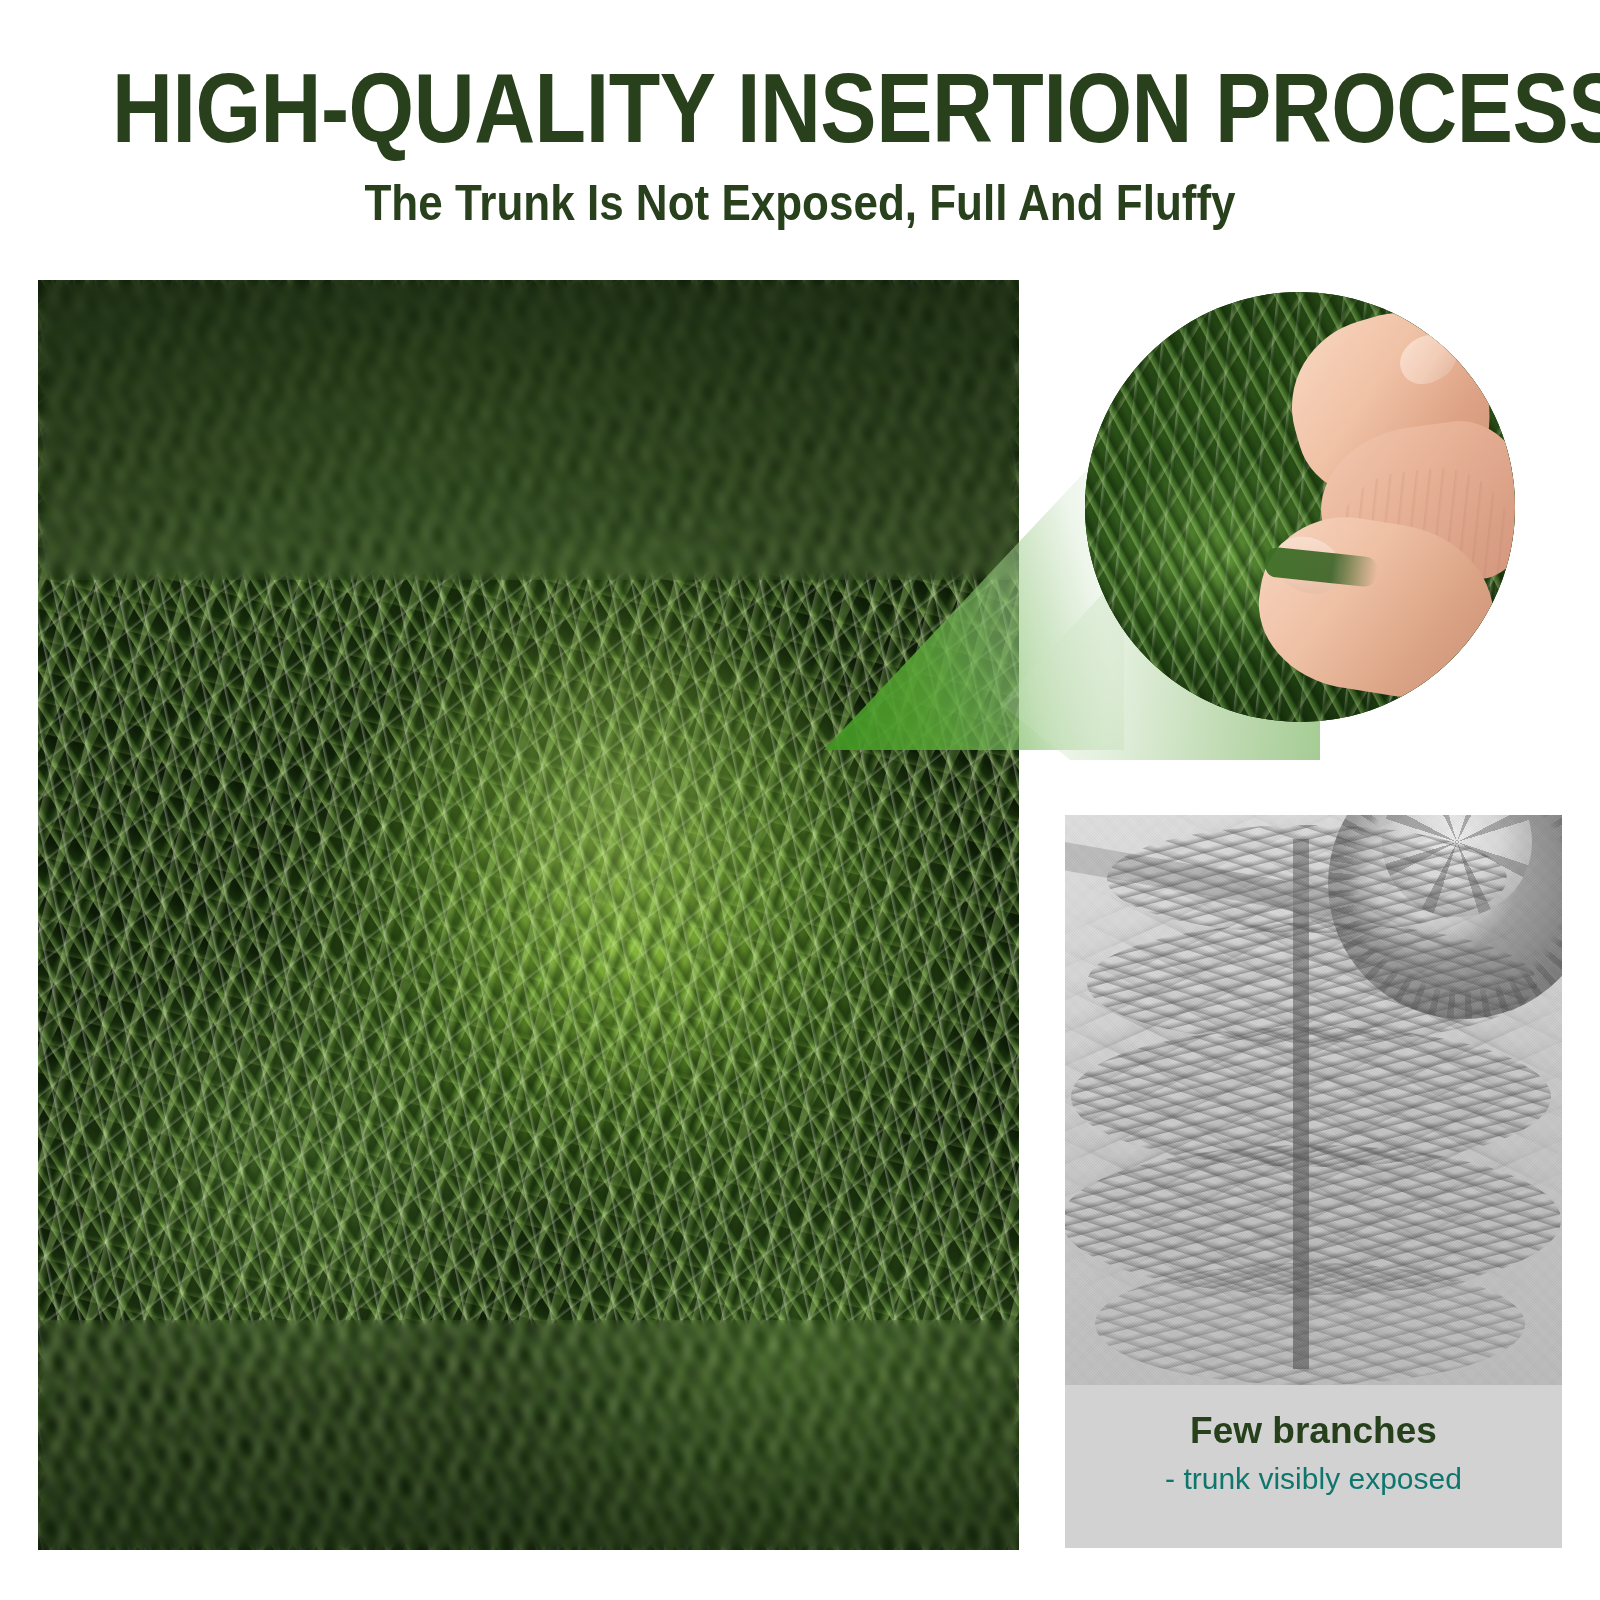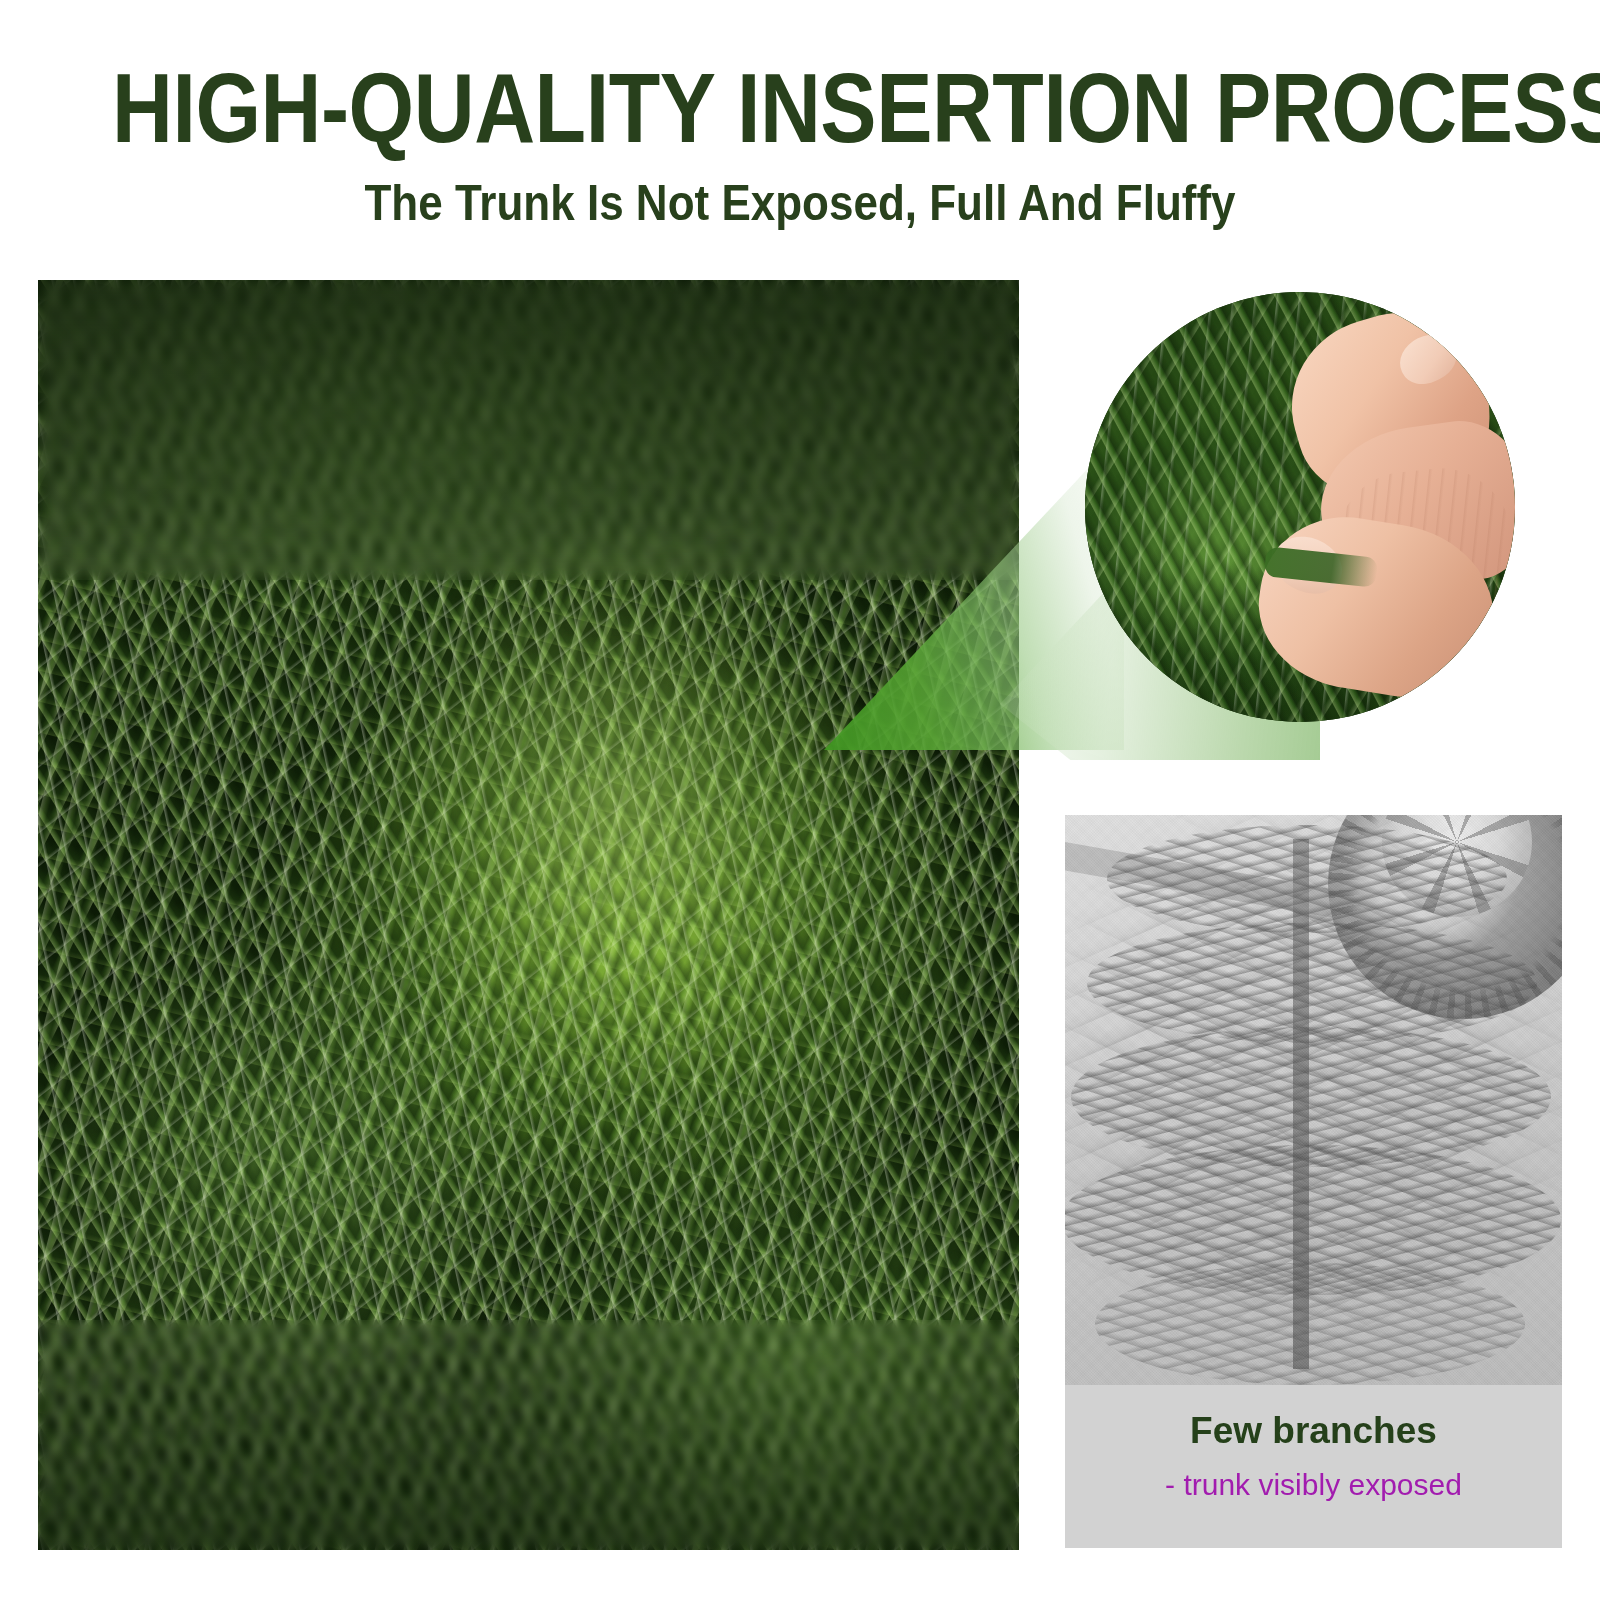--- a/index.html
+++ b/index.html
@@ -393,22 +393,22 @@
     font-size: 37px;
     line-height: 44px;
     color: #25401a;
   }
 
   #compare-sub {
     font-family: "Liberation Sans", sans-serif;
     font-weight: 400;
     font-size: 30px;
     line-height: 40px;
-    color: #a21caf;
-    margin-top: 12px;
+    color: #0f766e;
+    margin-top: 6px;
   }
 </style>
 </head>
 <body>
 
 <div id="poster">
 
   <div id="headline">HIGH-QUALITY INSERTION PROCESS</div>
 
   <div id="subheadline">The Trunk Is Not Exposed, Full And Fluffy</div>

